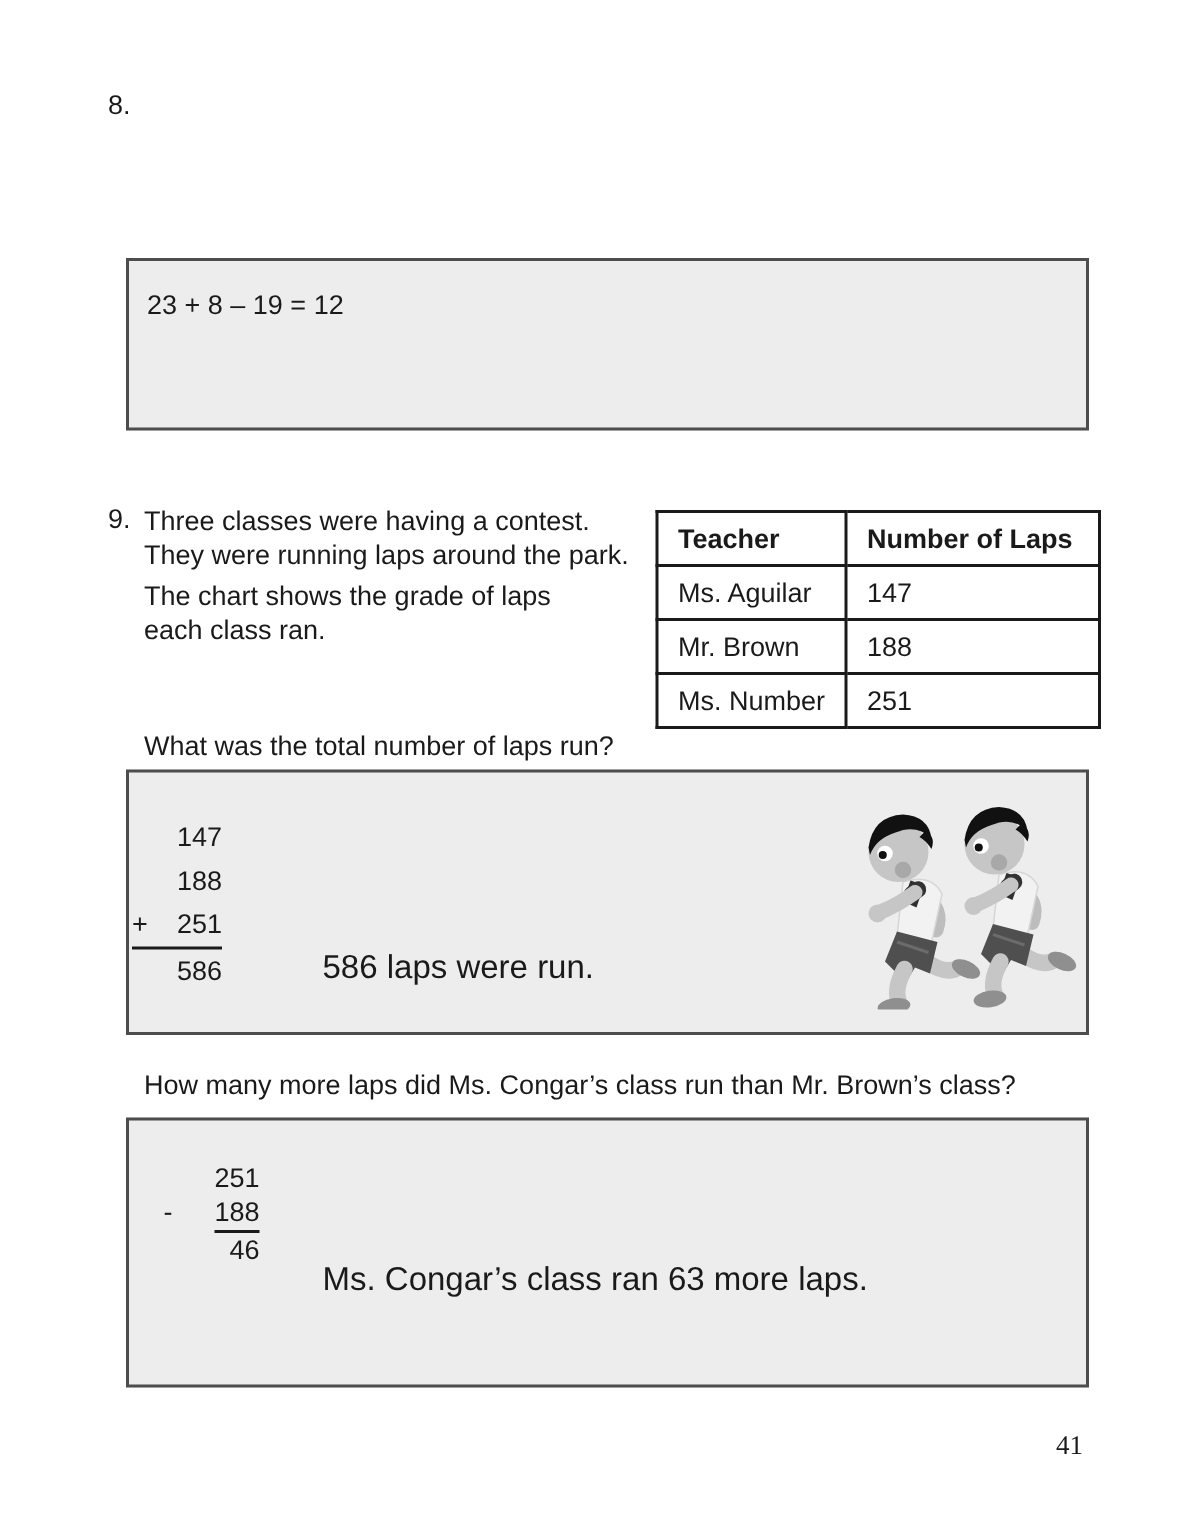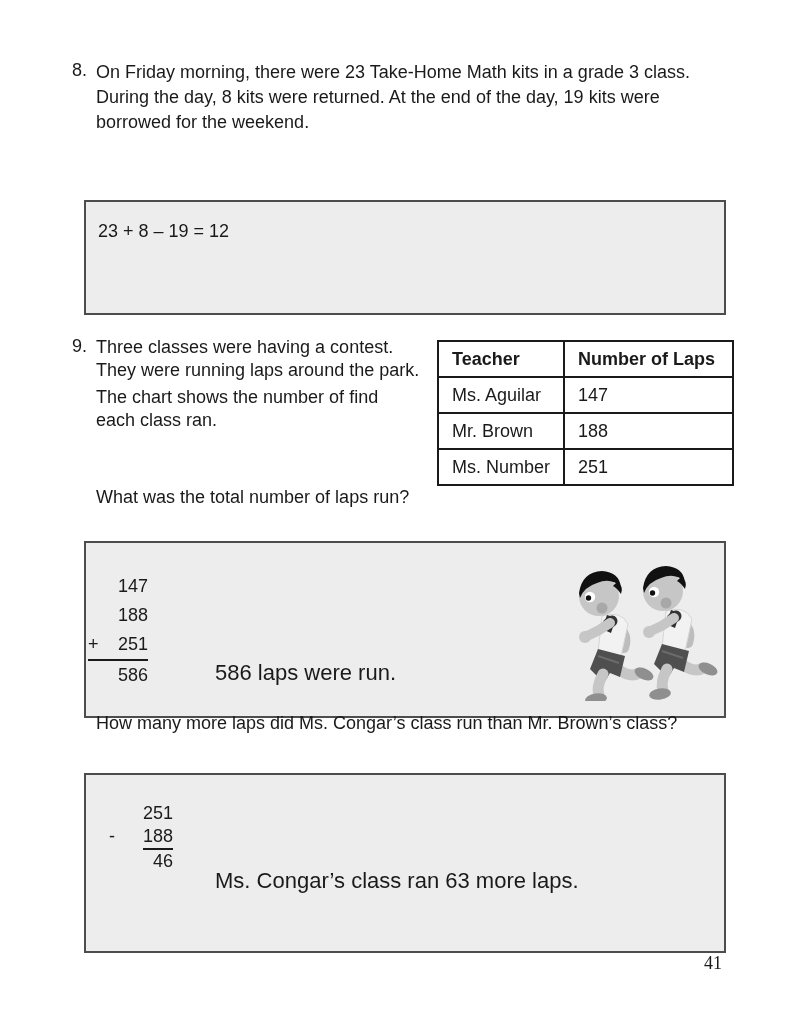--- a/index.html
+++ b/index.html
@@ -20,21 +20,20 @@
   .p8-body { position: absolute; left: 96px; top: 60px; width: 645px; font-size: 18px; line-height: 25px; }
   .p8-prompt { position: absolute; left: 96px; top: 136px; width: 645px; font-size: 18px; }
 
   
   .box {
     position: absolute;
     left: 84px;
     width: 642px;
     background: #ededed;
     border: 2px solid #4d4d4d;
-    margin-top: 28px;
   }
   .box1 { top: 172px; height: 115px; }
   .box2 { top: 513px; height: 177px; }
   .box3 { top: 745px; height: 180px; }
   .box1-answer { position: absolute; left: 12px; top: 19px; font-size: 18px; }
 
   
   .p9-num { left: 72px; top: 336px; }
   .p9-intro { position: absolute; left: 96px; top: 336px; width: 340px; font-size: 18px; line-height: 23px; }
   .p9-note  { position: absolute; left: 96px; top: 386px; width: 340px; font-size: 18px; line-height: 23px; }
@@ -88,32 +87,29 @@
     font-family: "Liberation Serif", "DejaVu Serif", serif;
     font-size: 18px;
   }
 </style>
 </head>
 <body>
 
 <div class="page">
 
   <div class="pnum p8-num">8.</div>
-  <div class="p8-body ml">On Friday morning, there were 23 Take-Home Math kits in a grade 3 class.
-During the day, 8 kits were returned. At the end of the day, 19 kits were
-borrowed for the weekend.</div>
 
   <div class="box box1">
     <div class="box1-answer">23 + 8 – 19 = 12</div>
   </div>
 
   <div class="pnum p9-num">9.</div>
   <div class="p9-intro ml">Three classes were having a contest.
 They were running laps around the park.</div>
-  <div class="p9-note ml">The chart shows the number of find
+  <div class="p9-note ml">The chart shows the grade of laps
 each class ran.</div>
 
   <table class="laps-table">
     <thead>
       <tr>
         <th class="col-teacher">Teacher</th>
         <th class="col-laps">Number of Laps</th>
       </tr>
     </thead>
     <tbody>

